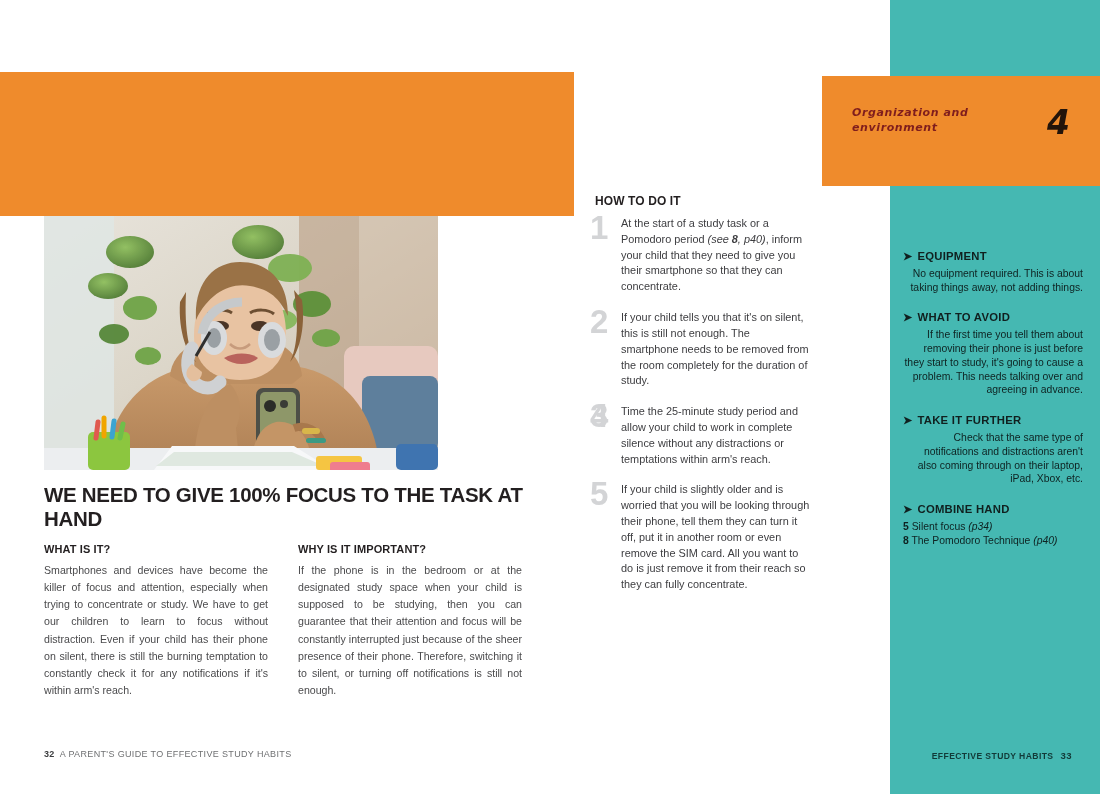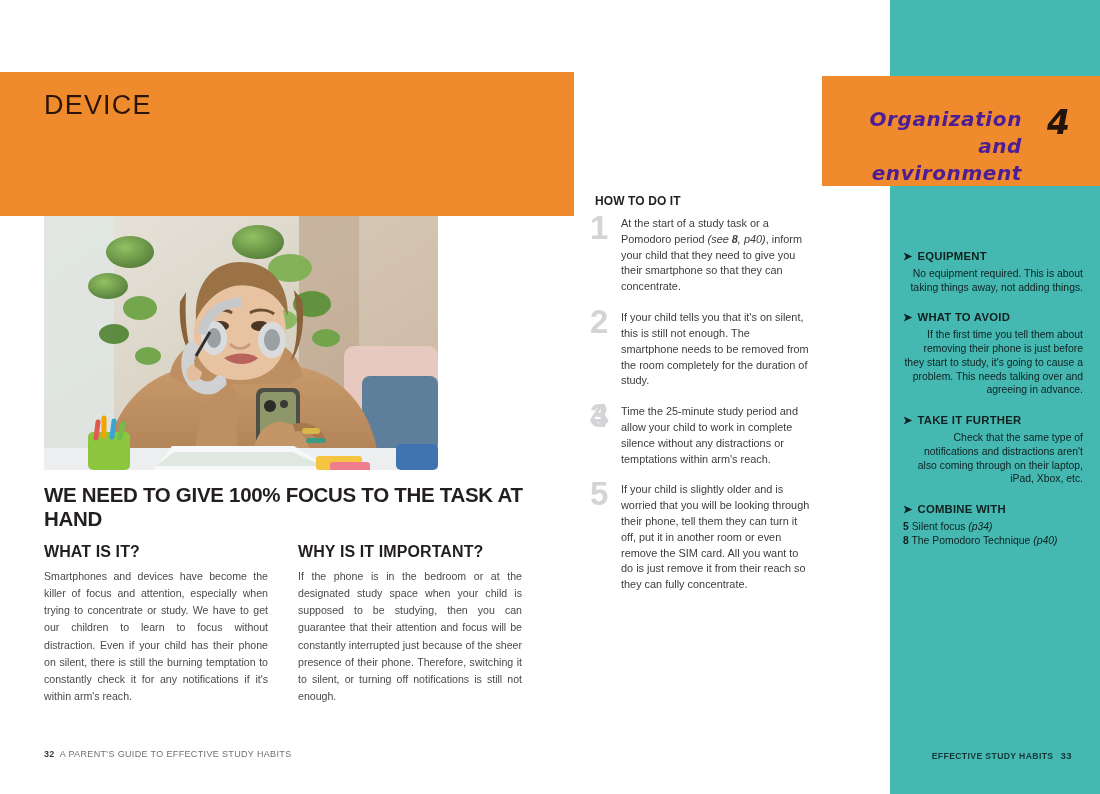--- a/index.html
+++ b/index.html
@@ -36,21 +36,21 @@
   .subhead{
     position:absolute; left:44px; top:483px; width:480px;
     font-size:20.5px; font-weight:bold; letter-spacing:-0.3px;
     color:#231f20; line-height:1.16;
   }
 
   .cols{ position:absolute; left:44px; top:543px; width:478px;
          display:flex; gap:30px; }
   .col{ width:224px; }
   .col h4{
-    font-size:16px; font-weight:bold; letter-spacing:0.1px;
+    font-size:11px; font-weight:bold; letter-spacing:0.1px;
     color:#231f20; margin-bottom:7px;
   }
   .col p{
     font-size:10.6px; line-height:1.62; color:#4a4a4c;
     text-align:justify;
   }
 
   .footer-left{
     position:absolute; left:44px; top:749px;
     font-size:9px; letter-spacing:0.35px; color:#6f7072;
@@ -76,25 +76,24 @@
   .teal-panel{
     position:absolute; left:890px; top:0; width:210px; height:794px;
     background:#45b8b2;
   }
   .chapter-tab{
     position:absolute; left:822px; top:76px; width:278px; height:110px;
     background:#ef8b2c;
   }
   .chapter-label{
     position:absolute; right:78px; top:30px; width:170px;
-    text-align:right;
     font-family:"DejaVu Sans", sans-serif;
     font-style:italic; font-weight:bold;
-    font-size:20px; line-height:1.35; letter-spacing:0.6px;
-    color:#4c1d95;
+    font-size:11px; line-height:1.35; letter-spacing:0.6px;
+    color:#7f1d1d;
   }
   .chapter-num{
     position:absolute; right:30px; top:30px;
     font-family:"DejaVu Sans", sans-serif;
     font-style:italic; font-weight:bold;
     font-size:33px; color:#23140a; line-height:1;
   }
 
   .side-content{ position:absolute; left:903px; top:250px; width:180px; }
   .side-block{ margin-bottom:17px; }
@@ -120,21 +119,20 @@
   }
   .footer-right .pg{ margin-left:7px; font-size:9.6px; }
 </style>
 </head>
 <body>
 
 <div class="spread">
 
   <div class="orange-banner">
     <div class="banner-inner">
-      <div class="kicker">DEVICE</div>
     </div>
   </div>
 
   <div class="photo">
     <svg viewBox="0 0 394 254" preserveAspectRatio="none">
       <defs>
         <linearGradient id="wall" x1="0" y1="0" x2="1" y2="1">
           <stop offset="0" stop-color="#e8e4dc"></stop>
           <stop offset="0.45" stop-color="#dcd6c9"></stop>
           <stop offset="1" stop-color="#c9b9a6"></stop>
@@ -271,21 +269,21 @@
     </div>
     <div class="side-block">
       <h5><span class="arrow">➤</span><span>WHAT TO AVOID</span></h5>
       <p>If the first time you tell them about removing their phone is just before they start to study, it's going to cause a problem. This needs talking over and agreeing in advance.</p>
     </div>
     <div class="side-block">
       <h5><span class="arrow">➤</span><span>TAKE IT FURTHER</span></h5>
       <p>Check that the same type of notifications and distractions aren't also coming through on their laptop, iPad, Xbox, etc.</p>
     </div>
     <div class="side-block">
-      <h5><span class="arrow">➤</span><span>COMBINE WITH</span></h5>
+      <h5><span class="arrow">➤</span><span>COMBINE HAND</span></h5>
       <div class="combine-line"><b>5</b> <span>Silent focus</span> <i>(p34)</i></div>
       <div class="combine-line"><b>8</b> <span>The Pomodoro Technique</span> <i>(p40)</i></div>
     </div>
   </div>
 
   <div class="footer-right">
     <span>EFFECTIVE STUDY HABITS</span><span class="pg">33</span>
   </div>
 
 </div>

